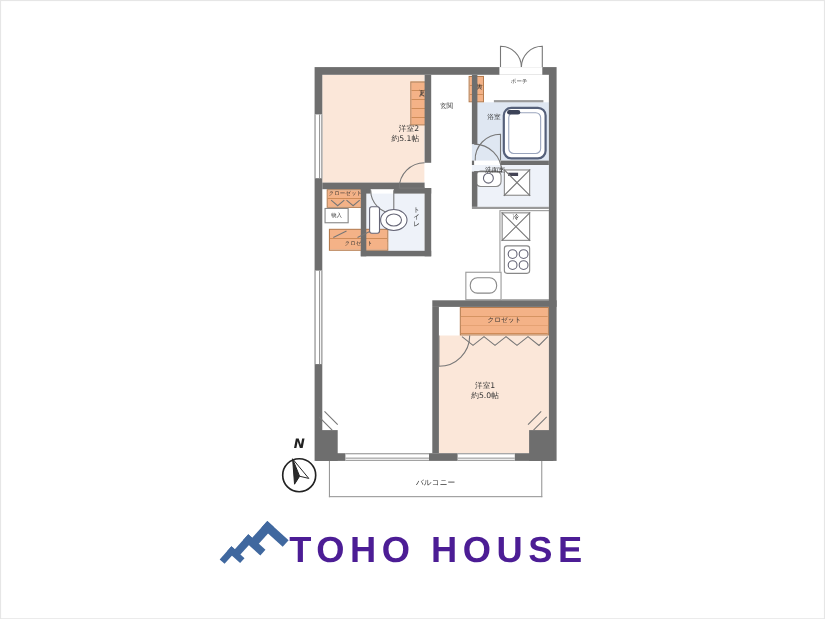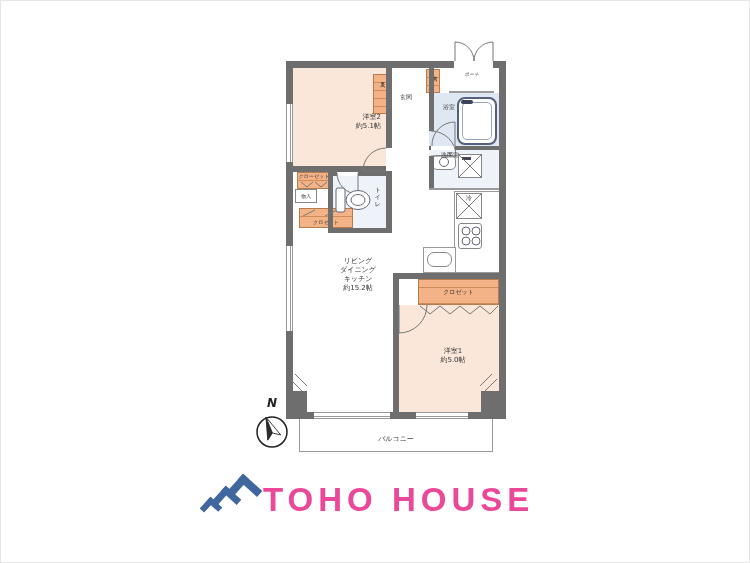--- a/index.html
+++ b/index.html
@@ -28,21 +28,21 @@
   .tub-in{position:absolute;left:3px;top:3px;right:3px;bottom:3px;border:1px solid #9aa5bd;border-radius:5px;}
   .tub-pillow{position:absolute;left:2px;top:1px;width:12px;height:4px;background:#3c4358;border-radius:2px;}
   .washer-lid{position:absolute;left:3px;top:2px;width:9px;height:3px;background:#445;}
   .balcony{position:absolute;left:15px;top:378px;width:194px;height:33px;border:1px solid #999;border-top:none;box-sizing:border-box;background:#fff;z-index:0;padding-left:30px;}
   .post{position:absolute;background:#6e6e6e;z-index:3;}
   
   #compass{position:absolute;left:250px;top:393px;width:46px;height:60px;z-index:6;}
   
   #brand{position:absolute;left:198px;top:472px;width:360px;height:60px;}
   .chev{position:absolute;border-style:solid;border-color:#40689f;transform:rotate(-48deg);}
-  #brand-text{position:absolute;left:64px;top:8px;font-family:"Liberation Sans","DejaVu Sans",sans-serif;font-weight:700;font-size:33px;letter-spacing:5px;color:#ec4899;white-space:nowrap;}
+  #brand-text{position:absolute;left:64px;top:8px;font-family:"Liberation Sans","DejaVu Sans",sans-serif;font-weight:700;font-size:33px;letter-spacing:5px;color:#4c1d95;white-space:nowrap;}
 </style>
 </head>
 <body>
 
 <div class="page">
 
   <div id="plan">
 
     <div class="room peach" style="left:9px;top:27px;width:93px;height:98px;"></div>
     <div class="room white" style="left:102px;top:27px;width:43px;height:108px;"></div>
@@ -142,27 +142,21 @@
         <circle cx="192" cy="190" r="4"></circle>
         <circle cx="182" cy="200" r="4"></circle>
         <circle cx="192" cy="200" r="4"></circle>
       </g>
     </svg>
 
     <div class="lbl" style="left:17px;top:72px;width:80px;text-align:right;">
       <span>洋室2</span><br>
       <span>約5.1帖</span>
     </div>
-    <div class="lbl" style="left:44px;top:216px;width:60px;">
-      <span>リビング</span><br>
-      <span>ダイニング</span><br>
-      <span>キッチン</span><br>
-      <span>約15.2帖</span>
-    </div>
-    <div class="lbl" style="left:139px;top:306px;width:60px;">
+    <div class="lbl" style="left:127px;top:306px;width:60px;">
       <span>洋室1</span><br>
       <span>約5.0帖</span>
     </div>
     <div class="lbl s6" style="left:147px;top:62px;width:36px;">浴室</div>
     <div class="lbl s6" style="left:146px;top:110px;width:40px;">洗面室</div>
     <div class="lbl s6 vtext" style="left:90px;top:142px;">トイレ</div>
     <div class="lbl s6" style="left:106px;top:52px;width:32px;">玄関</div>
     <div class="lbl s5" style="left:168px;top:31px;width:40px;">ポーチ</div>
   </div>
 

